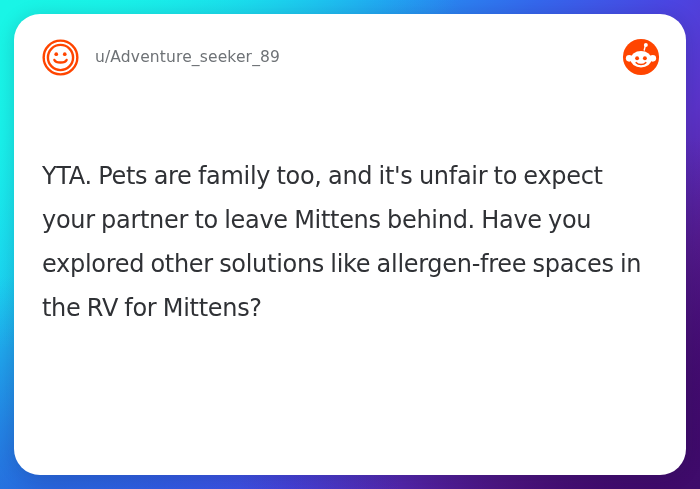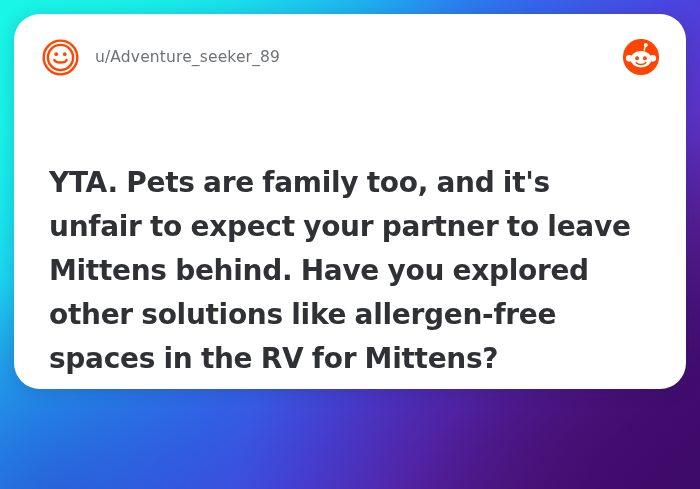--- a/index.html
+++ b/index.html
@@ -41,21 +41,21 @@
     inset: 0;
     background: radial-gradient(90% 80% at 8% 100%, rgba(40,70,200,0.55) 0%, rgba(40,70,200,0) 55%);
     pointer-events: none;
   }
 
   .card {
     position: absolute;
     left: 14px;
     top: 14px;
     width: 672px;
-    height: 375px;
+    height: 461px;
     box-sizing: border-box;
     background: #ffffff;
     border-radius: 26px;
     box-shadow: 0 2px 18px rgba(20, 20, 60, 0.18);
     overflow: hidden;
     z-index: 2;
   }
 
   .card-header {
     position: absolute;
@@ -96,27 +96,27 @@
   }
 
   .card-body {
     position: absolute;
     left: 28px;
     top: 140px;
     right: 30px;
   }
 
   .post-text {
-    margin: 7px;
+    margin: 0;
     font-family: "DejaVu Sans", sans-serif;
-    font-size: 28px;
+    font-size: 24px;
     line-height: 44px;
     letter-spacing: -0.3px;
     color: #2f3135;
-    font-weight: 700;
+    font-weight: 400;
     word-spacing: -1px;
   }
 </style>
 </head>
 <body>
 
 <div id="canvas">
 
   <div class="card">
 

